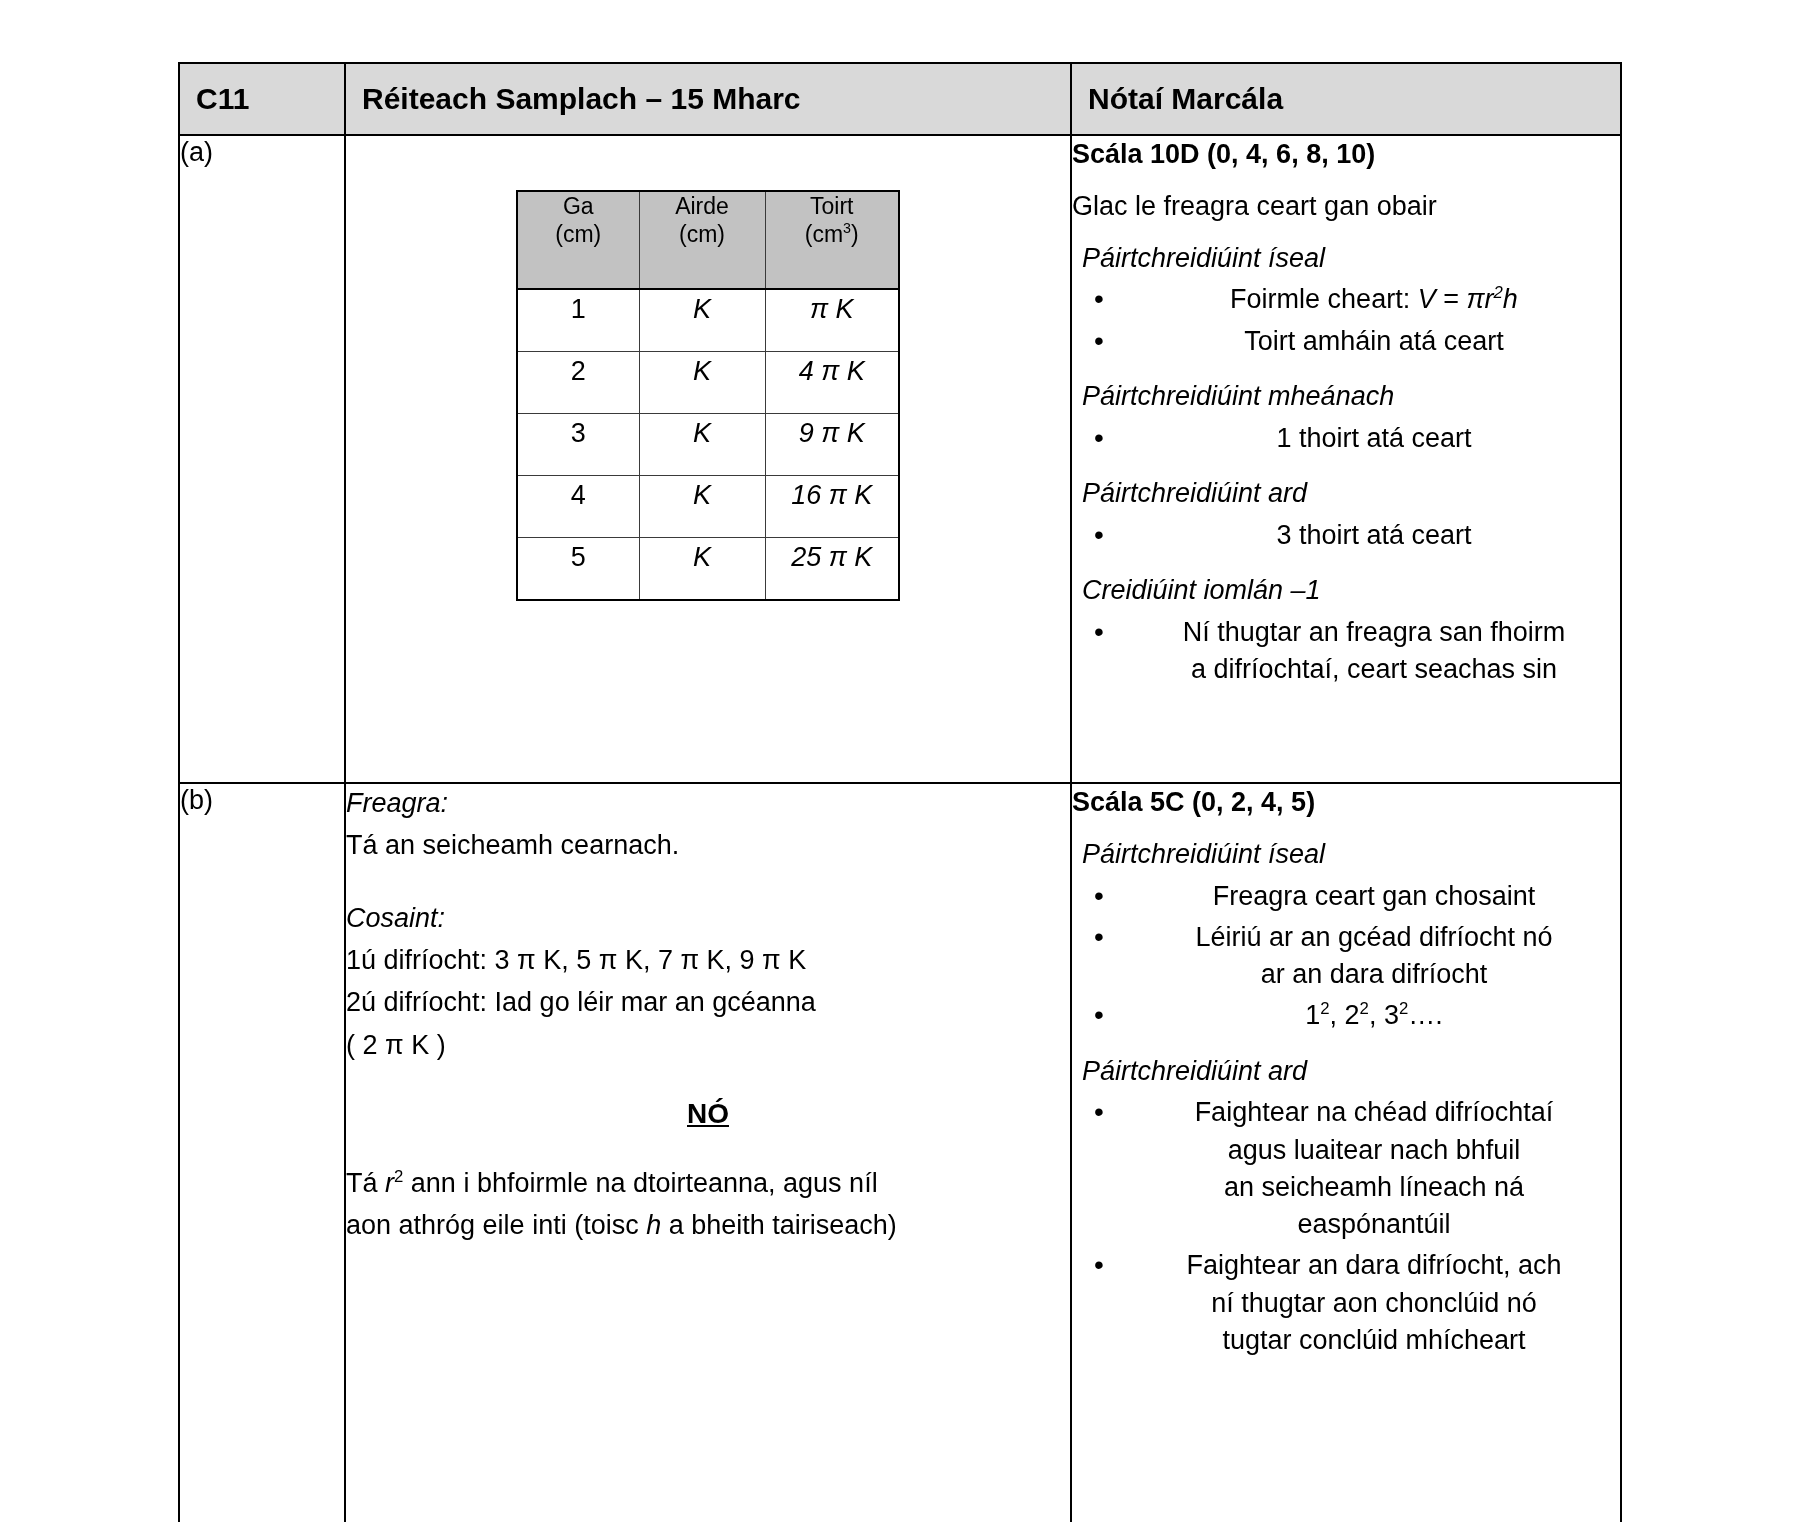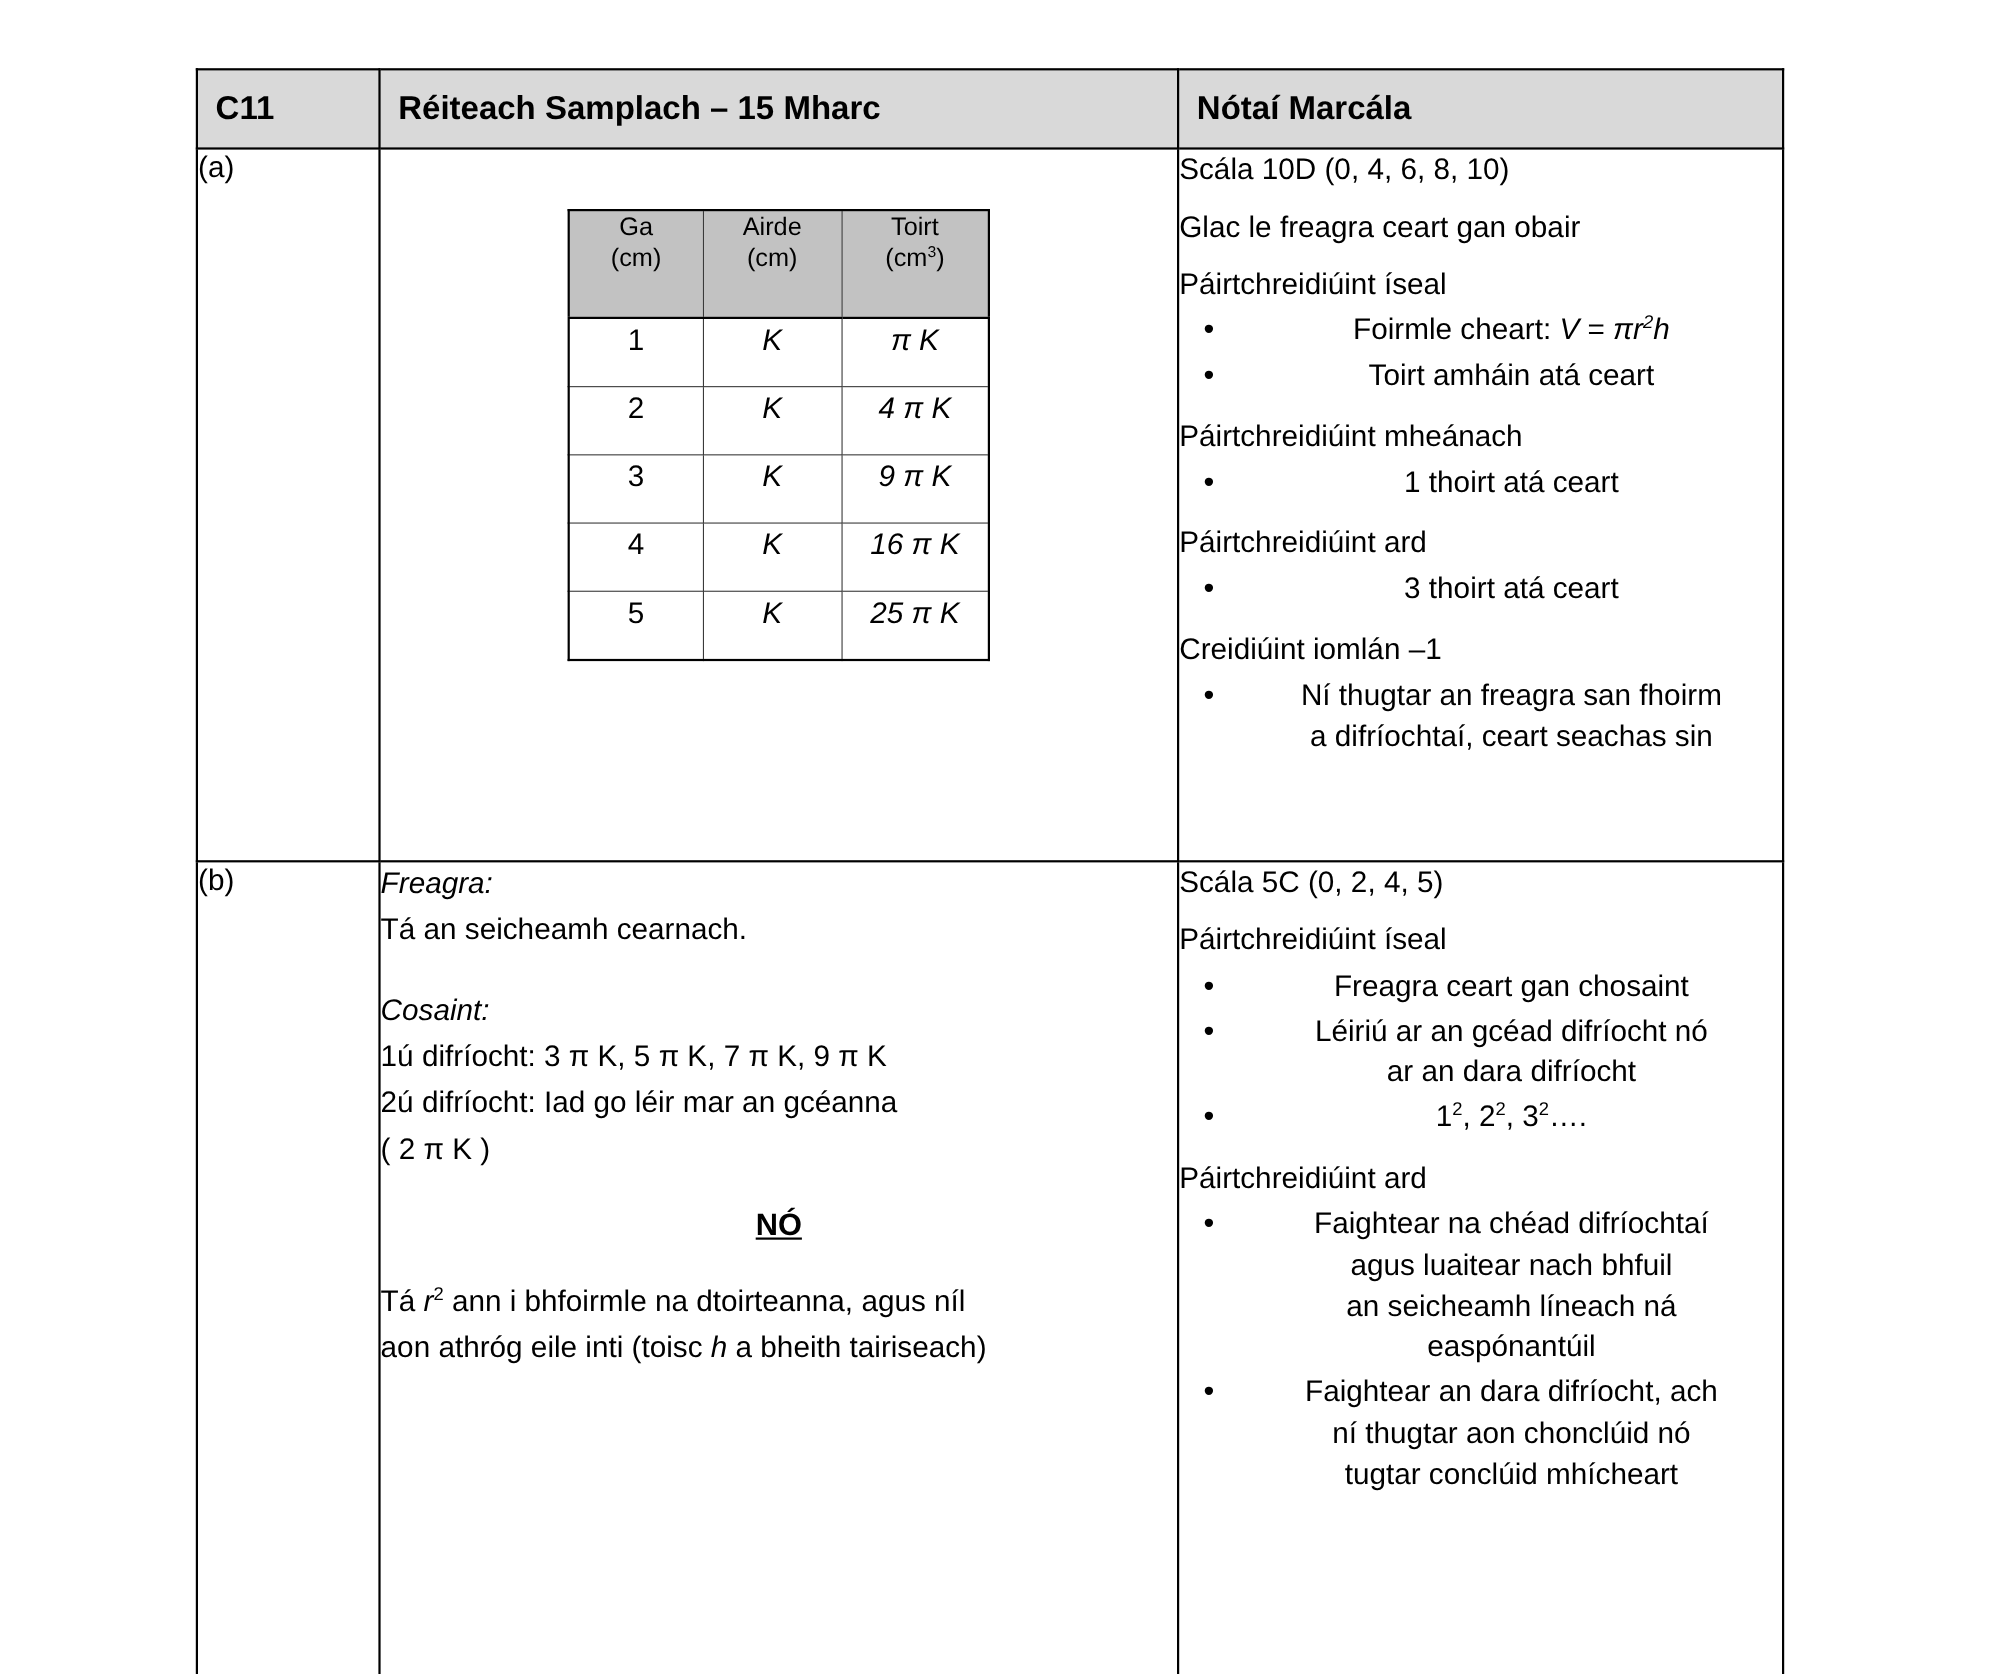--- a/index.html
+++ b/index.html
@@ -107,27 +107,28 @@
   .inner-table col.ic3 { width: 134px; }
 
   .cell-shaded { background: #d9d9d9; }
   .cell-plain  { background: #ffffff; border-radius: 26px; }
 
   .math-i { font-style: italic; }
 
   sup { font-size: 0.62em; vertical-align: super; line-height: 0; }
 
   
-  .bold { font-weight: normal; }
+  .bold { font-weight: bold; }
   .ital { font-style: italic; }
   .para { margin: 0 0 14px 0; }
   .para-tight { margin: 0 0 4px 0; }
   .para-gap { margin: 0 0 34px 0; }
   .heading-ital {
-    margin: 0 0 4px 0;
+    font-style: italic;
+    margin: 0 0 4px 10px;
   }
   ul.bl {
     margin: 0 0 18px 12px;
     padding-left: 40px;
     list-style: none;
     text-align: center;
   }
   ul.bl li {
     position: relative;
     margin: 0 0 4px 0;

